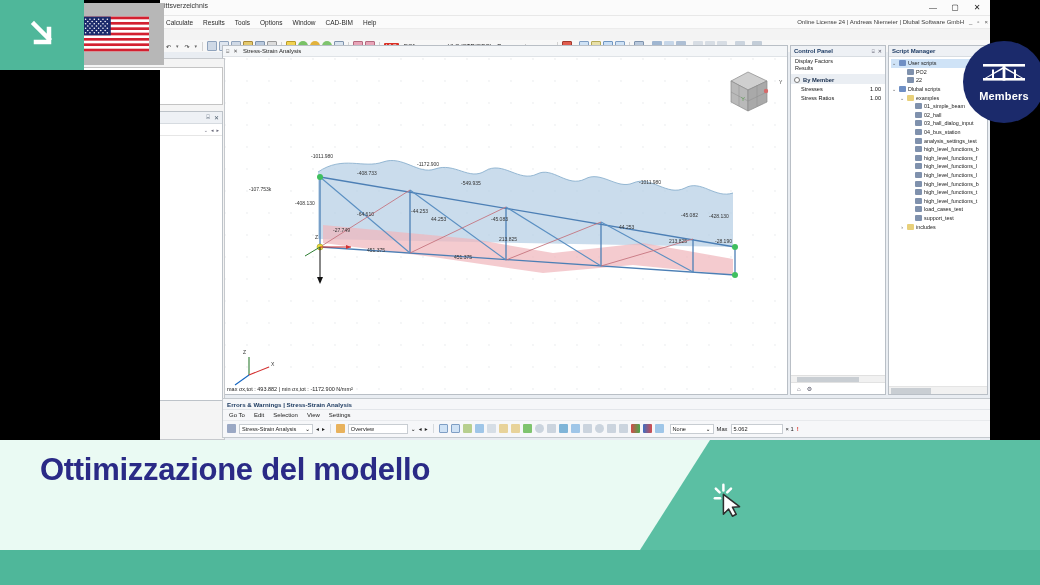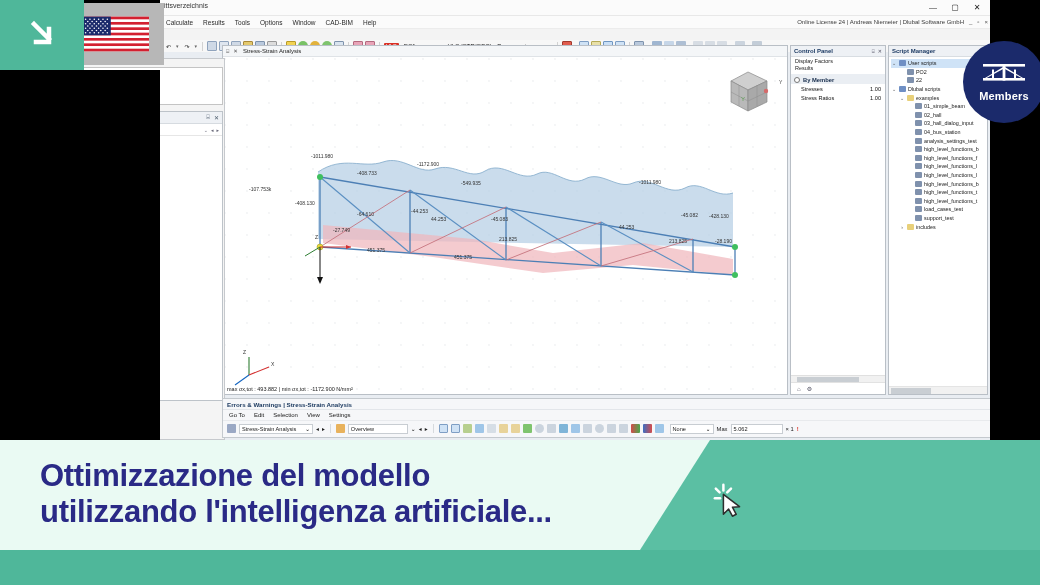--- a/index.html
+++ b/index.html
@@ -260,21 +260,21 @@
   .banner {
     position: absolute; left: 0; top: 440px; width: 1040px; height: 110px;
     background: #eafaf3; z-index: 30; overflow: hidden;
   }
   .banner-green {
     position: absolute; right: 0; top: 0; width: 400px; height: 110px;
     background: #5bbfa3;
     clip-path: polygon(70px 0, 400px 0, 400px 110px, 0 110px);
   }
   .banner-title {
-    position: absolute; left: 40px; top: 18px; width: 660px;
+    position: absolute; left: 40px; top: 12px; width: 660px;
     font-size: 31px; font-weight: bold; color: #2a2a86; line-height: 36px;
     letter-spacing: -0.3px;
   }
   .banner-title div { white-space: nowrap; }
   .cursor-icon { position:absolute; left: 712px; top: 42px; width: 38px; height: 38px; }
   .banner-webinar {
     position: absolute; left: 765px; top: 44px;
     font-size: 25px; font-weight: bold; color: #fff; letter-spacing: 1.2px;
   }
   .banner-bottom {
@@ -946,21 +946,20 @@
       <rect x="10" y="6.5" width="2" height="8.5" fill="#fff"></rect>
       <rect x="32" y="6.5" width="2" height="8.5" fill="#fff"></rect>
     </svg>
     <span class="dlubal-word">Members</span>
   </div>
 
   <div class="banner">
     <div class="banner-green"></div>
     <div class="banner-title">
       <div>Ottimizzazione del modello</div>
-      <div>utilizzando l'intelligenza artificiale...</div>
     </div>
     <svg class="cursor-icon" viewBox="0 0 40 40">
       <g stroke="#fff" stroke-width="2.6" stroke-linecap="round">
         <line x1="12" y1="3" x2="12" y2="9"></line>
         <line x1="4" y1="7" x2="8" y2="11"></line>
         <line x1="20" y1="7" x2="16" y2="11"></line>
         <line x1="3" y1="17" x2="8.5" y2="17"></line>
       </g>
       <path d="M12 13 L12 34 L17.5 28.5 L21.5 36 L25.5 34 L21.5 26.5 L29 26 Z" fill="#fff" stroke="#2e2e2e" stroke-width="1.6" stroke-linejoin="round"></path>
     </svg>

